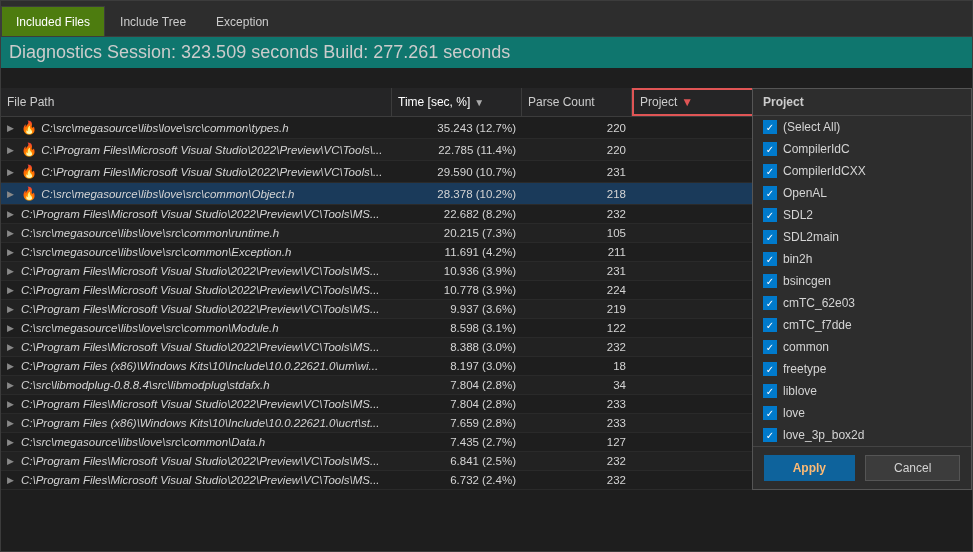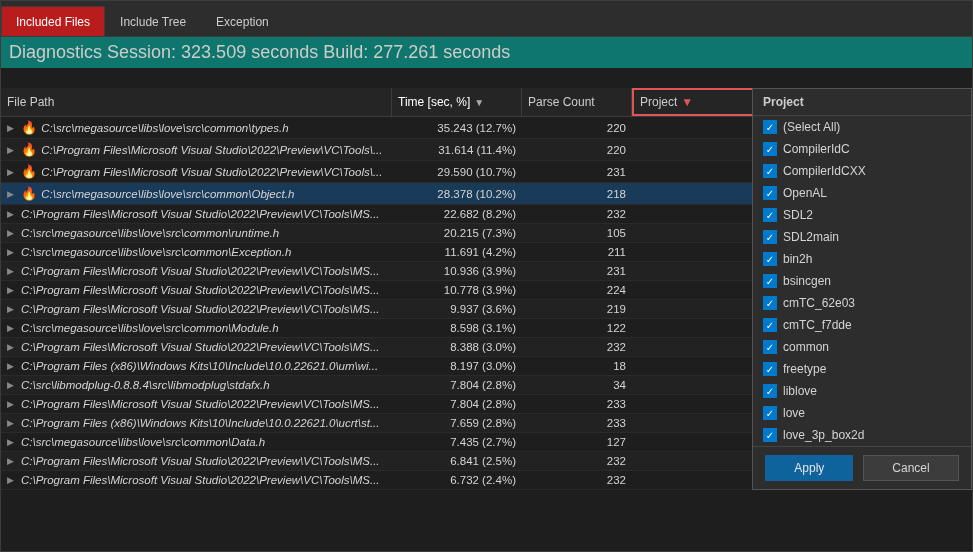--- a/index.html
+++ b/index.html
@@ -36,21 +36,21 @@
       border-bottom: none;
       font-size: 12px;
       color: #ccc;
       background: #2d2d2d;
       user-select: none;
       height: 30px;
       display: flex;
       align-items: center;
     }
     .tab.active {
-      background: #b91c1c;
+      background: #4d7c0f;
       color: #fff;
       border-color: #3c3c3c;
       border-bottom-color: #1e1e1e;
     }
     
     .session-info {
       padding: 5px 8px;
       color: #ccc;
       font-size: 18px;
       background: #0f766e;
@@ -215,21 +215,22 @@
       padding: 5px 28px;
       font-size: 12px;
       cursor: pointer;
       border: 1px solid #555;
       color: #d4d4d4;
       background: #3c3c3c;
     }
     .btn.primary {
       background: #0e639c;
       border-color: #0e639c;
-      color: #e5e5e5;
+      color: #fdba74;
+      font-weight: bold;
     }
   </style>
 </head>
 <body>
 
 <div class="main-container">
 
   <div class="tab-bar">
     <div class="tab active">Included Files</div>
     <div class="tab">Include Tree</div>
@@ -272,21 +273,21 @@
           <div class="cell cell-right">220</div>
           <div class="cell"></div>
           <div class="cell"></div>
         </div>
         <div class="table-row">
           <div class="cell">
             <span class="expand-arrow">▶</span>
             <span class="flame-icon">🔥</span>
             <span class="file-text">C:\Program Files\Microsoft Visual Studio\2022\Preview\VC\Tools\...</span>
           </div>
-          <div class="cell cell-right">31.614 (11.4%)</div>
+          <div class="cell cell-right">22.785 (11.4%)</div>
           <div class="cell cell-right">220</div>
           <div class="cell"></div>
           <div class="cell"></div>
         </div>
         <div class="table-row">
           <div class="cell">
             <span class="expand-arrow">▶</span>
             <span class="flame-icon">🔥</span>
             <span class="file-text">C:\Program Files\Microsoft Visual Studio\2022\Preview\VC\Tools\...</span>
           </div>

